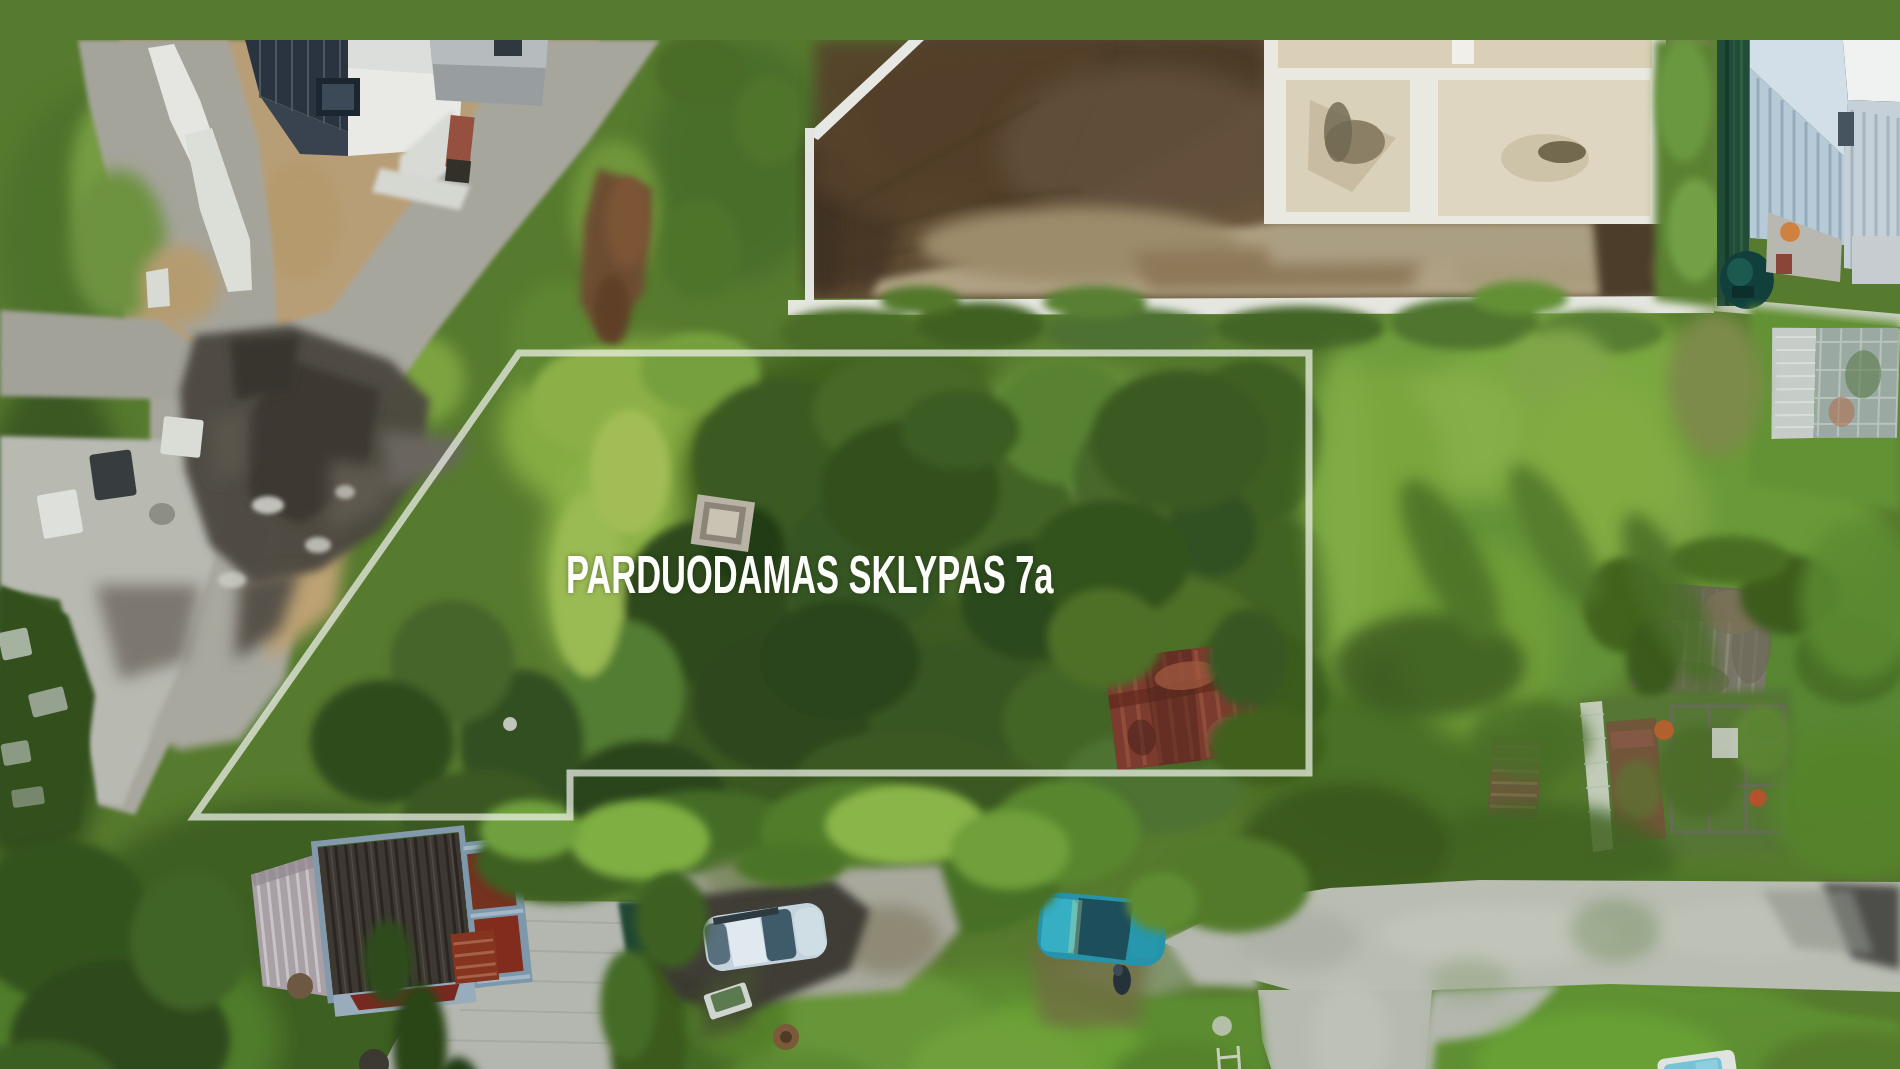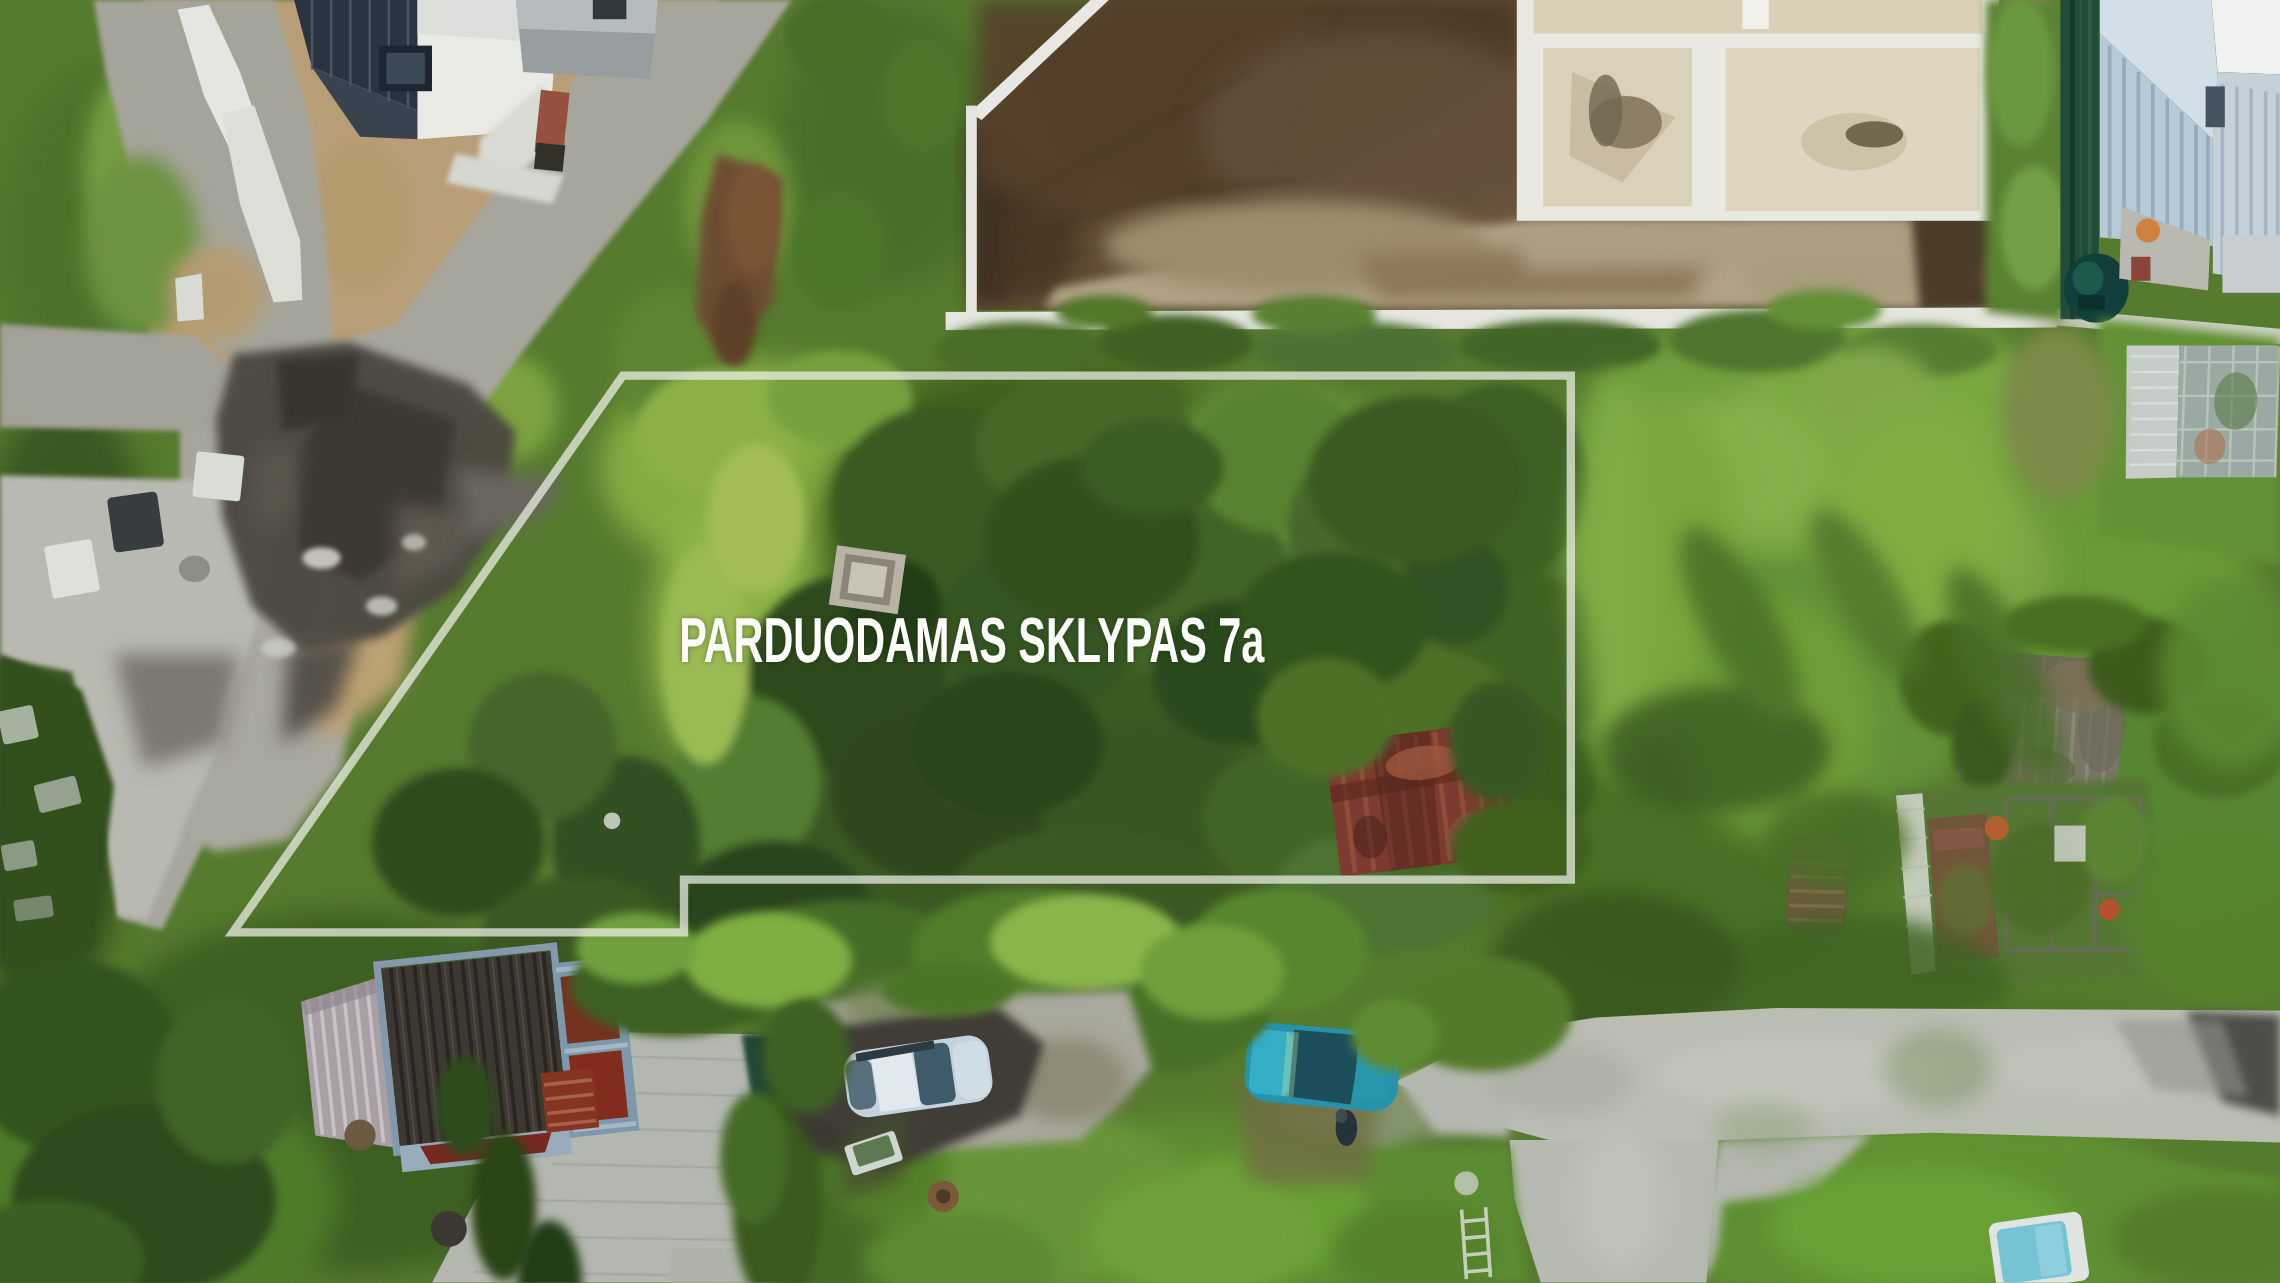--- a/index.html
+++ b/index.html
@@ -1,16 +1,16 @@
 <!DOCTYPE html>
 <html><head>
 <meta charset="utf-8">
 <style>
 html,body{margin:0;padding:0;width:1900px;height:1069px;overflow:hidden;background:#567a2e;font-family:"Liberation Sans",sans-serif;}
-#stage{position:relative;width:1900px;height:863px;}
+#stage{position:relative;width:1900px;height:863px;margin-top:40px;}
 svg{position:absolute;left:0;top:0;}
 </style>
 </head>
 <body>
 <div id="stage">
 <svg width="1900" height="1069" viewBox="0 0 1900 1069">
 <defs>
 <filter id="b12" x="-40%" y="-40%" width="180%" height="180%">
           <feGaussianBlur stdDeviation="12"></feGaussianBlur>
         </filter>

